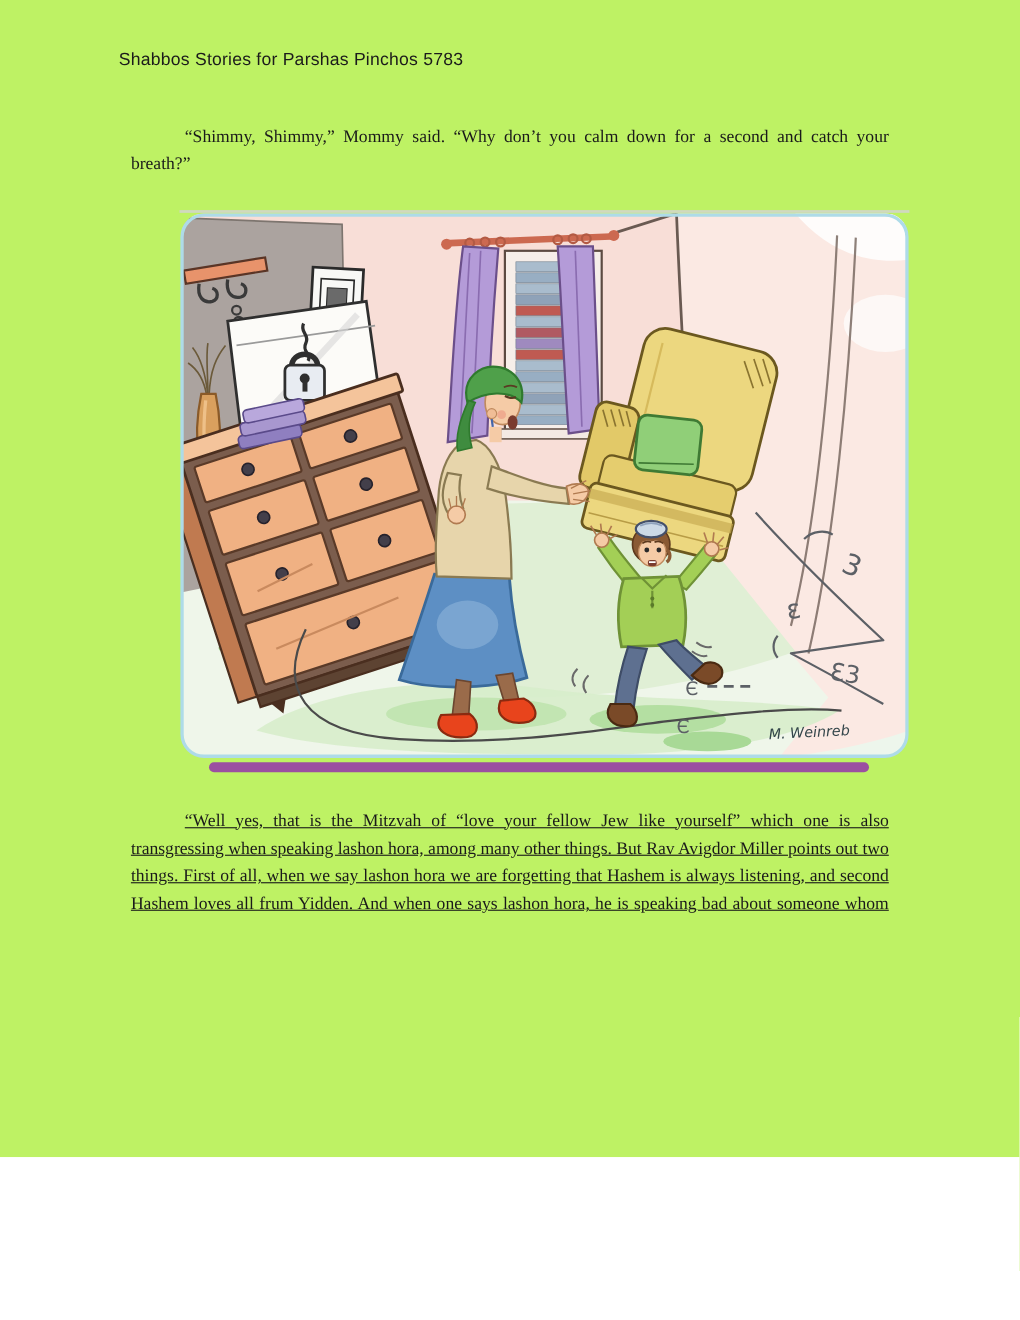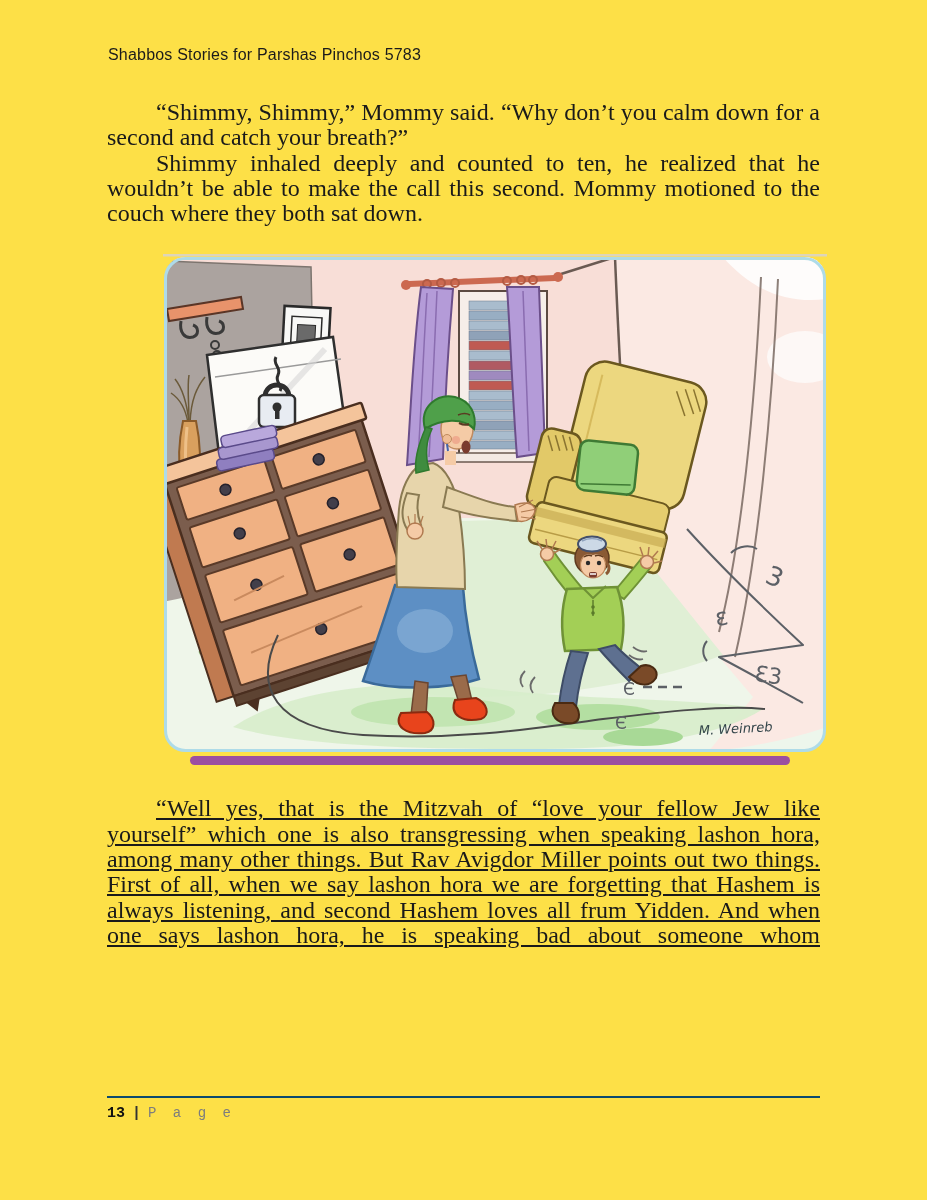--- a/index.html
+++ b/index.html
@@ -1,42 +1,41 @@
 <!DOCTYPE html>
 <html><head>
 <meta charset="utf-8">
 <style>
   html,body{margin:0;padding:0;background:#ffffff;}
-  .page{position:relative;width:927px;height:1200px;background:#fde047;overflow:hidden;
+  .page{position:relative;width:927px;height:1052px;background:#bef264;overflow:hidden;
         font-family:"Liberation Serif",serif;color:#1a1a1a;}
   .doc-header{position:absolute;left:108px;top:46px;
         font-family:"Liberation Sans",sans-serif;font-size:16px;font-weight:500;
         color:#1b1b1b;letter-spacing:0.2px;}
   .content{position:absolute;left:107px;top:100px;width:713px;}
-  .content p{margin:0;text-indent:49px;text-align:justify;
-        font-size:24px;line-height:25.3px;}
+  .content p{margin:12px;text-indent:49px;text-align:justify;
+        font-size:16px;line-height:25.3px;}
   .content p.cont{text-align-last:justify;text-decoration:underline;}
   figure.illustration{margin:28px 0 26px 56px;padding:0;width:664px;}
   .footer{position:absolute;left:107px;top:1096px;width:713px;
         border-top:2px solid #0c4a6e;padding-top:7px;
         font-family:Liberation Mono, monospace;font-size:15px;}
   .pg-num{font-weight:bold;color:#111;}
   .pg-sep{font-weight:bold;color:#333;margin:0 7px;}
   .pg-label{color:#7d7d7d;letter-spacing:4px;font-size:14px;}
 </style>
 </head>
 <body>
 
 <div class="page">
 
   <div class="doc-header">Shabbos Stories for Parshas Pinchos 5783</div>
 
   <div class="content">
     <p>“Shimmy, Shimmy,” Mommy said. “Why don’t you calm down for a second and catch your breath?”</p>
-    <p>Shimmy inhaled deeply and counted to ten, he realized that he wouldn’t be able to make the call this second. Mommy motioned to the couch where they both sat down.</p>
 
     <figure class="illustration">
       <svg width="664" height="512" viewBox="0 0 664 512" xmlns="http://www.w3.org/2000/svg">
         <defs>
           <clipPath id="imgclip">
               <rect x="2" y="3" width="660" height="494" rx="20"></rect>
             </clipPath>
         </defs>
 
         <rect x="0" y="0" width="664" height="2.5" fill="#d4d2d6" opacity="0.8"></rect>

